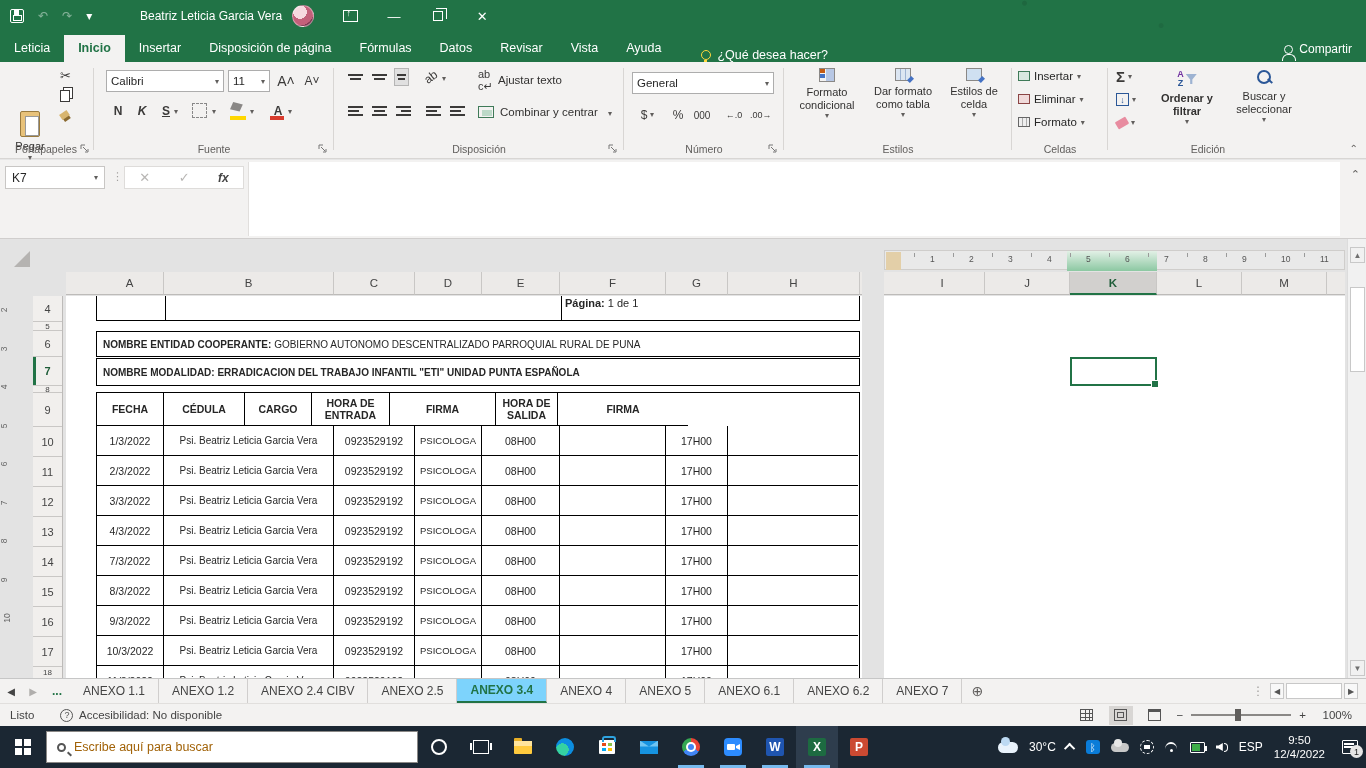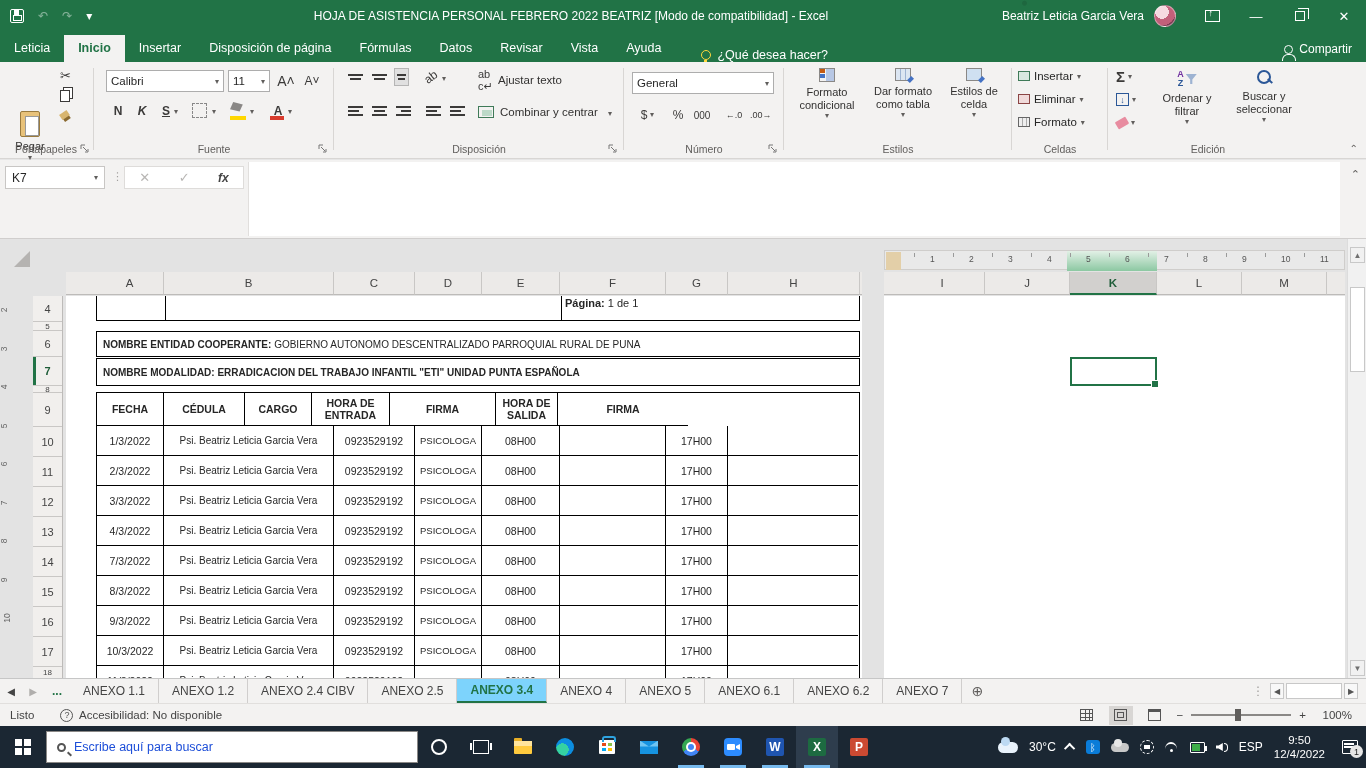--- a/index.html
+++ b/index.html
@@ -159,21 +159,21 @@
   #zoomslider .track { width:100px; height:2px; background:#8a8886; position:relative; }
   #zoomslider .thumb { position:absolute; left:44px; top:-5px; width:6px; height:12px; background:#605e5c; }
   #zoom-pct { width:36px; text-align:right; }
 
   
   #taskbar { position:absolute; left:0; top:726px; width:1366px; height:42px; background:#1b2733; display:flex; align-items:center; color:#fff; }
   #start { width:46px; height:42px; display:flex; align-items:center; justify-content:center; }
   .winlogo { width:16px; height:16px; background:
       linear-gradient(#fff 0 0) 0 0/7px 7px no-repeat, linear-gradient(#fff 0 0) 9px 0/7px 7px no-repeat,
       linear-gradient(#fff 0 0) 0 9px/7px 7px no-repeat, linear-gradient(#fff 0 0) 9px 9px/7px 7px no-repeat; }
-  #tsearch { width:372px; height:32px; background:#fff; border:1px solid #8a8886; display:flex; align-items:center; gap:8px; padding:0 10px; color:#1d4ed8; font-size:12.5px; }
+  #tsearch { width:372px; height:32px; background:#fff; border:1px solid #8a8886; display:flex; align-items:center; gap:8px; padding:0 10px; color:#a16207; font-size:12.5px; }
   .smag { width:9px; height:9px; border:2px solid #555; border-radius:50%; position:relative; }
   .smag:after { content:""; position:absolute; left:8px; top:8px; width:5px; height:2px; background:#555; transform:rotate(42deg); }
   .tkicon { width:42px; height:42px; display:flex; align-items:center; justify-content:center; position:relative; }
   .tkicon.run:after { content:""; position:absolute; left:8px; bottom:0; width:26px; height:3px; background:#76b9ed; }
   .tkicon.activeapp { background:#2e3d4d; }
   .cortana { width:16px; height:16px; border:2px solid #fff; border-radius:50%; }
   .taskview { width:16px; height:14px; border:1.5px solid #fff; position:relative; }
   .taskview:before { content:""; position:absolute; left:-4px; top:2px; width:2px; height:7px; background:#fff; }
   .taskview:after { content:""; position:absolute; right:-4px; top:2px; width:2px; height:7px; background:#fff; }
   .folder { width:18px; height:13px; background:#ffca3e; border-radius:1px; position:relative; }
@@ -223,21 +223,20 @@
 
 <div id="screen">
 
   <div id="titlebar">
     <div class="qat">
       <span class="floppy"></span>
       <span class="dim">↶</span>
       <span class="dim">↷</span>
       <span>▾</span>
     </div>
-    <div id="title-text">HOJA DE ASISTENCIA PERSONAL FEBRERO 2022 BEATRIZ  [Modo de compatibilidad]  -  Excel</div>
     <div id="tb-right">
       <span id="user-name">Beatriz Leticia Garcia Vera</span>
       <span id="avatar"></span>
       <div class="winbtn">
           <span class="ribopt"></span>
         </div>
       <div class="winbtn">—</div>
       <div class="winbtn">
           <span class="restore"></span>
         </div>
@@ -450,21 +449,21 @@
       </div>
       <div style="position:absolute;left:6px;top:56px;display:flex;align-items:center;gap:3px;">
         <span style="width:12px;height:8px;background:#e88ca0;transform:rotate(-30deg);border-radius:1px;"></span>
         <span class="ddarrow">▾</span>
       </div>
       <div class="bigbtn" style="left:42px;top:8px;width:70px;">
         <span style="display:flex;align-items:center;gap:2px;">
             <span class="azicon">A<br><b>Z</b></span>
             <span class="funnel"></span>
           </span>
-        <span style="margin-top:4px;">Ordenar y filtrar</span>
+        <span style="margin-top:4px;font-weight:bold;">Ordenar y filtrar</span>
         <span class="ddarrow">▾</span>
       </div>
       <div class="bigbtn" style="left:116px;top:8px;width:76px;">
         <span class="mag" style="width:14px;height:14px;"></span>
         <span style="margin-top:6px;">Buscar y seleccionar</span>
         <span class="ddarrow">▾</span>
       </div>
       <div class="glabel">Edición</div>
     </div>
     <div id="ribbon-collapse">⌃</div>

